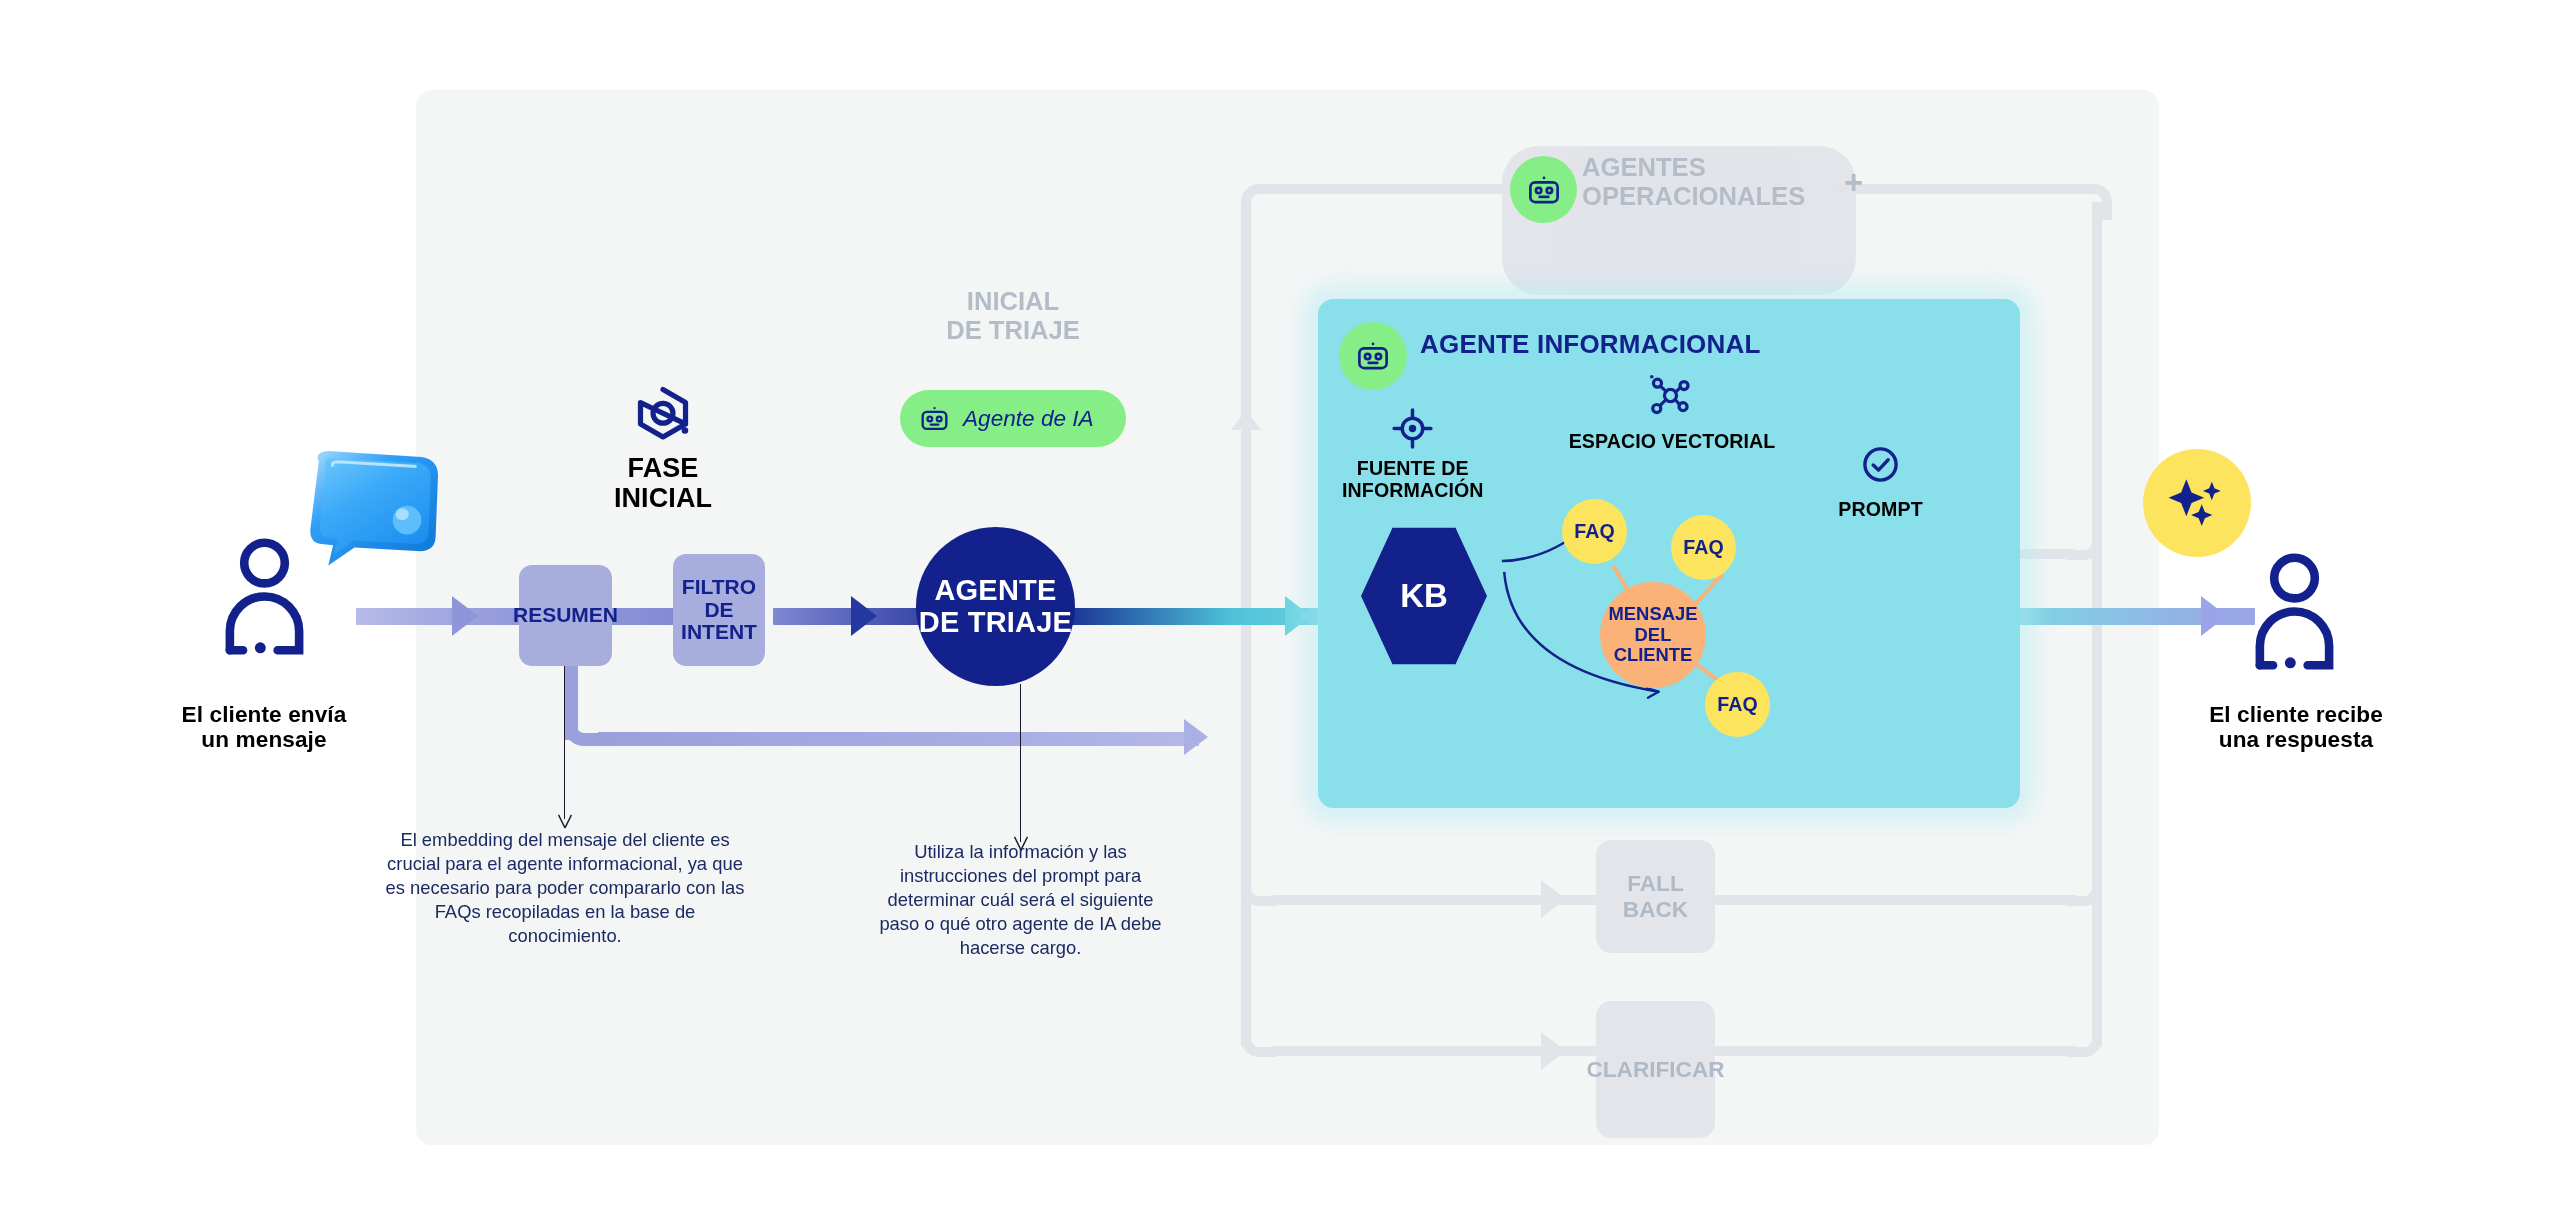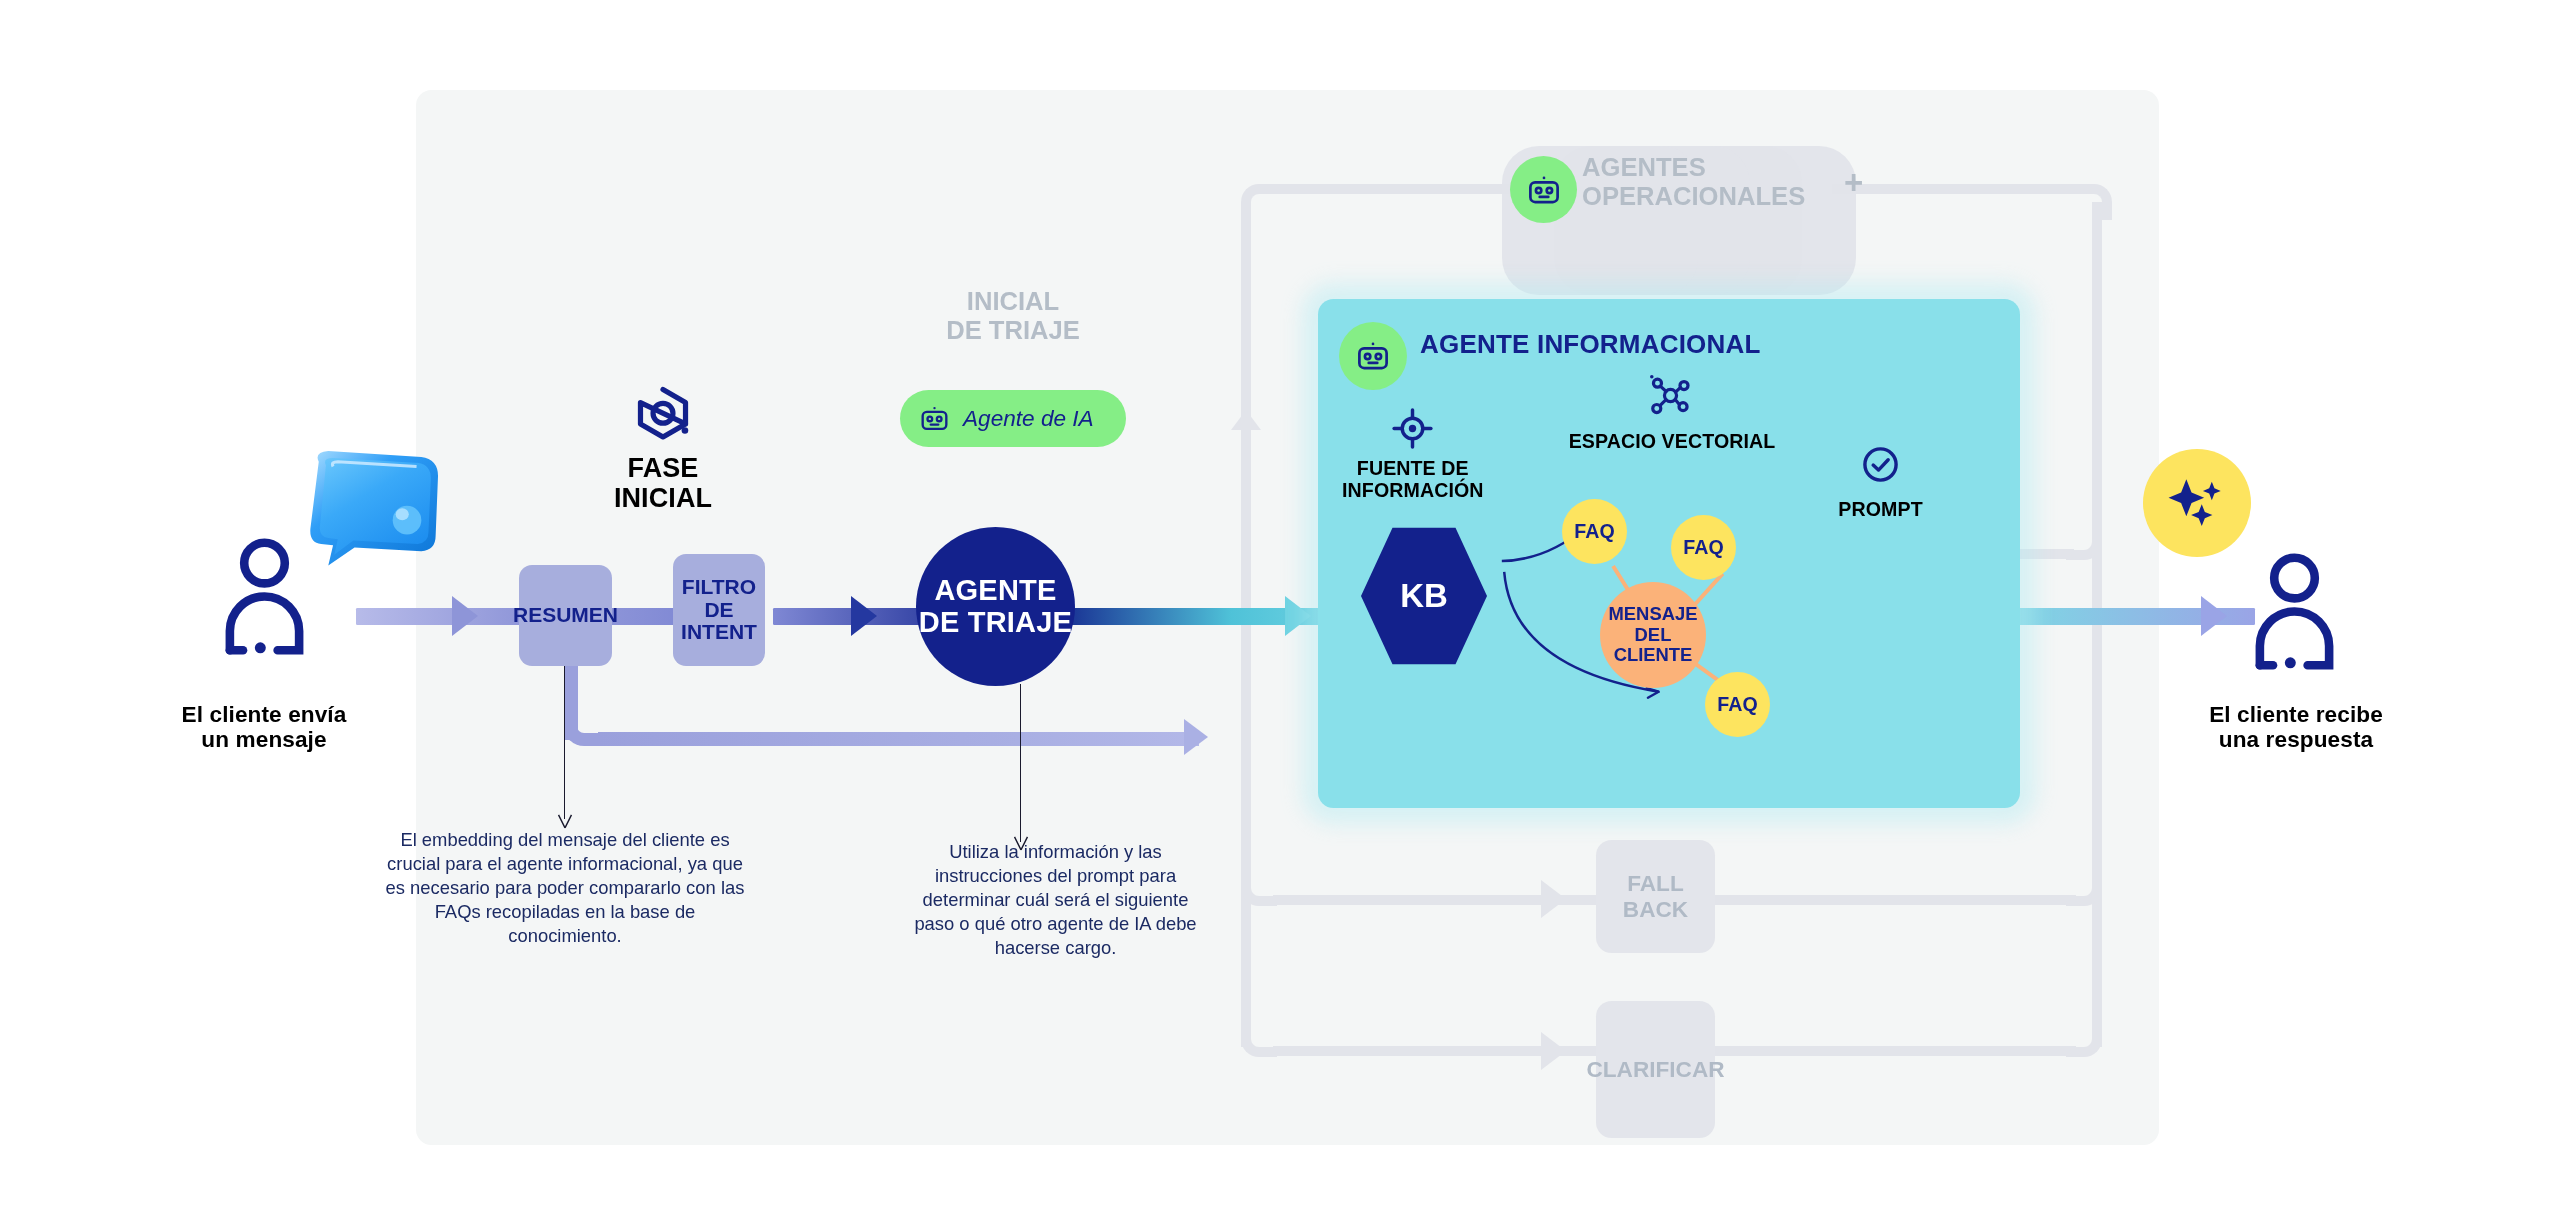--- a/index.html
+++ b/index.html
@@ -317,21 +317,21 @@
     <div>
       <div>AGENTE</div>
       <div>DE TRIAJE</div>
     </div>
   </div>
 
   <div class="leader abs" style="left:1020px; top:684px; height:158px;"></div>
   <svg class="abs" style="left:1012px; top:831px;" width="18" height="20" viewBox="0 0 30 34">
     <path d="M15 32 L4 10 M15 32 L26 10" stroke="#1a1a2e" stroke-width="2.4" fill="none"></path>
   </svg>
-  <div class="abs body-thin" style="left:873px; top:840px; width:295px;margin-left:35px;">Utiliza la información y las instrucciones del prompt para determinar cuál será el siguiente paso o qué otro agente de IA debe hacerse cargo.</div>
+  <div class="abs body-thin" style="left:873px; top:840px; width:295px;">Utiliza la información y las instrucciones del prompt para determinar cuál será el siguiente paso o qué otro agente de IA debe hacerse cargo.</div>
 
   <div id="info-panel" class="abs">
 
     <div class="robot-badge" style="left:21px; top:22.6px; width:68px; height:68px;">
       <svg width="38" height="38" viewBox="0 0 24 24" fill="none" stroke="#13218c" stroke-width="1.7" stroke-linecap="round" stroke-linejoin="round">
         <rect x="3.4" y="7.2" width="17.2" height="12.4" rx="3"></rect>
         <circle cx="8.6" cy="12.3" r="1.7"></circle>
         <circle cx="15.4" cy="12.3" r="1.7"></circle>
         <line x1="9.3" y1="16.4" x2="14.7" y2="16.4"></line>
         <circle cx="12" cy="4.4" r=".85" fill="#13218c" stroke="none"></circle>

